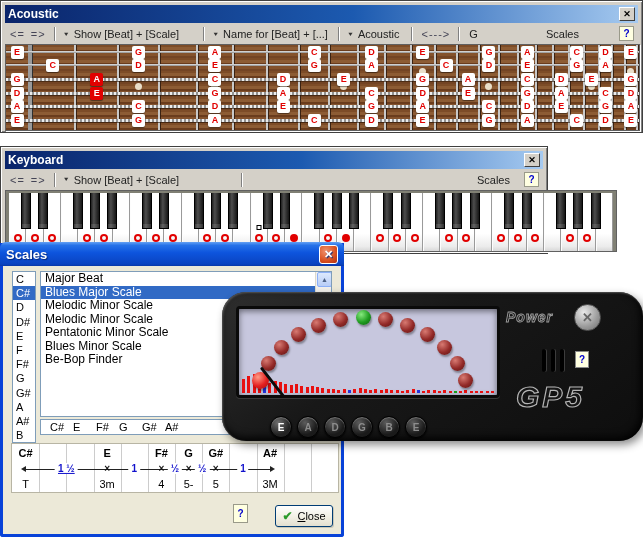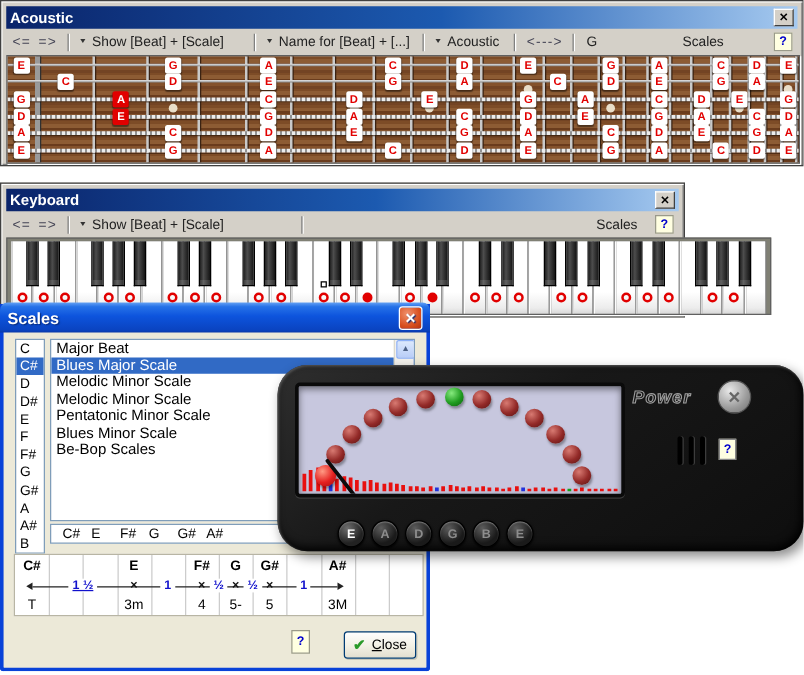--- a/index.html
+++ b/index.html
@@ -428,21 +428,21 @@
         <div class="root-item">A#</div>
         <div class="root-item">B</div>
       </div>
     <div class="xp-list" id="scale-list">
       <div class="scale-item">Major Beat</div>
         <div class="scale-item sel">Blues Major Scale</div>
         <div class="scale-item">Melodic Minor Scale</div>
         <div class="scale-item">Melodic Minor Scale</div>
         <div class="scale-item">Pentatonic Minor Scale</div>
         <div class="scale-item">Blues Minor Scale</div>
-        <div class="scale-item">Be-Bop Scales</div>
+        <div class="scale-item">Be-Bop Finder</div>
         <div id="sb">
         <div id="sb-up">▲</div>
       </div>
     </div>
     <div class="xp-list" id="notes-row">
         <span>C#</span>
         <span>E</span>
         <span>F#</span>
         <span>G</span>
         <span>G#</span>
@@ -569,15 +569,16 @@
         <div class="sbtn">E</div>
       </div>
     <span class="emboss" id="t-power">Power</span>
     <span id="t-close">✕</span>
     <div id="t-grill">
         <div></div>
         <div></div>
         <div></div>
       </div>
     <span id="t-help">?</span>
+    <span class="emboss" id="t-gp5">GP5</span>
   </div>
 
 </div>
 
 </body></html>

